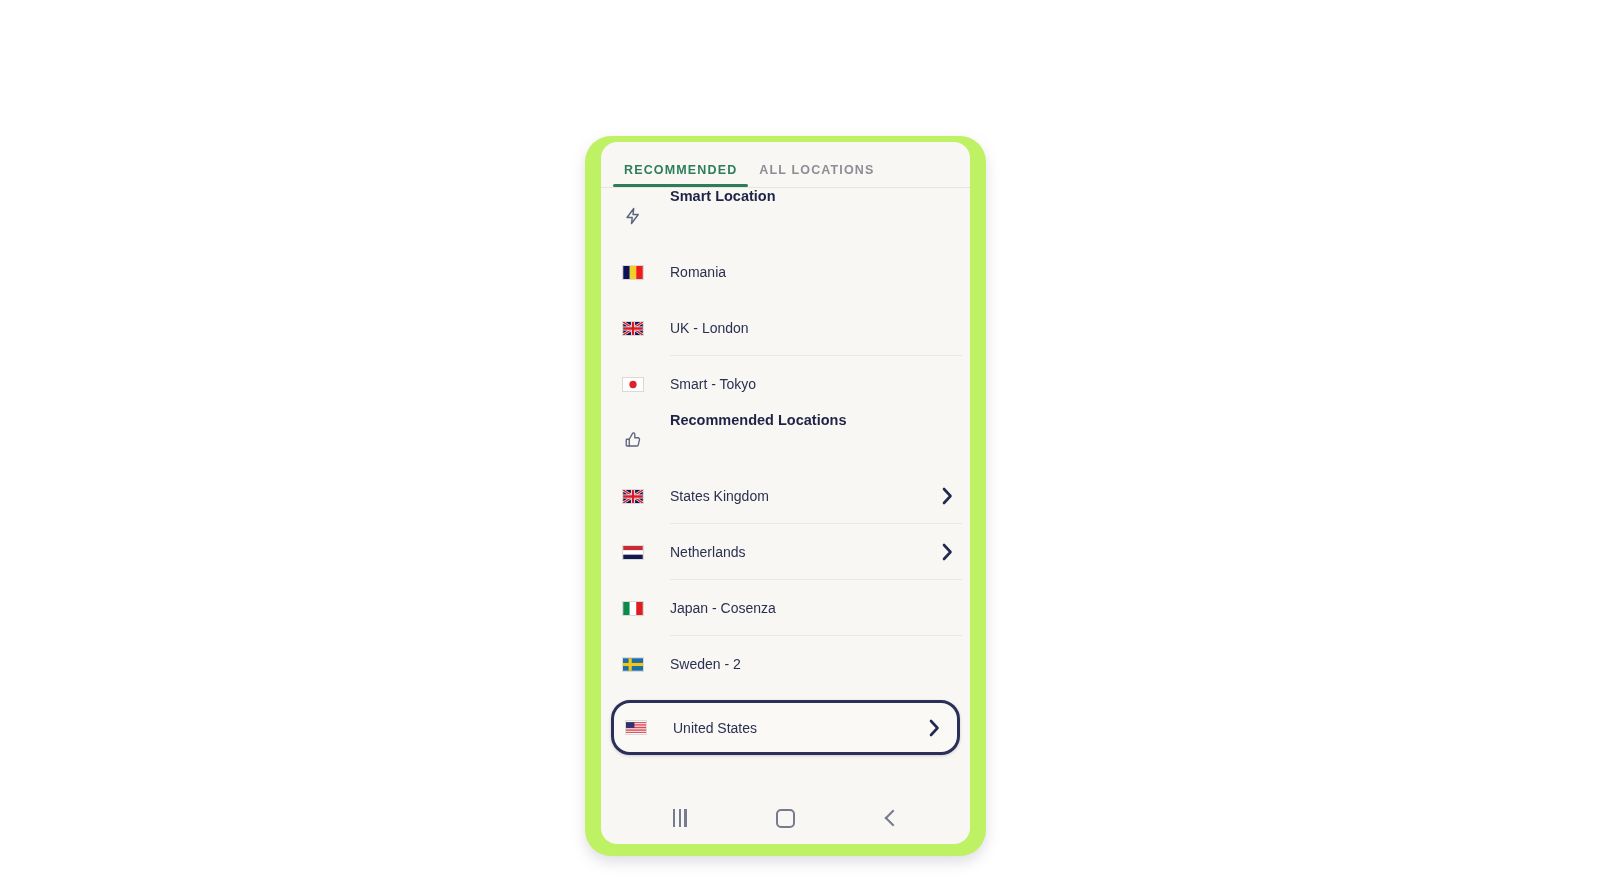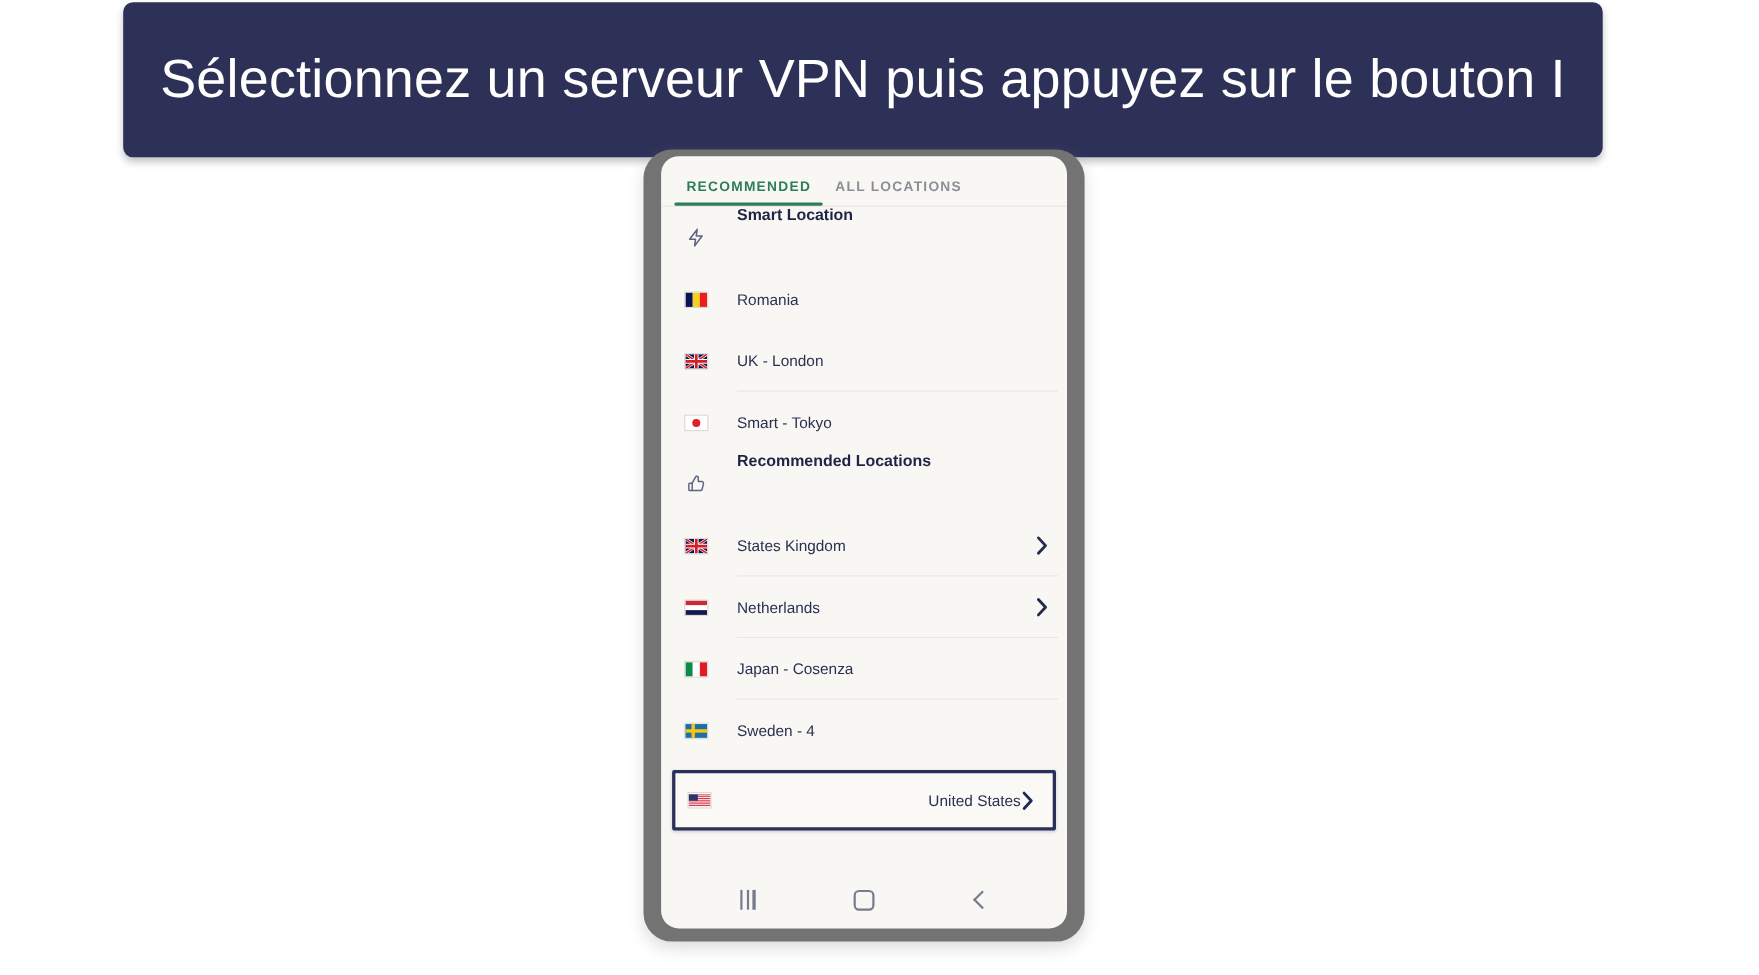--- a/index.html
+++ b/index.html
@@ -36,21 +36,21 @@
     letter-spacing: 0.2px;
   }
 
   
   .phone {
     position: absolute;
     left: 585px;
     top: 136px;
     width: 401px;
     height: 720px;
-    background: #737373;
+    background: #bef264;
     border-radius: 26px;
     box-shadow: 0 6px 14px rgba(150,150,165,0.30);
   }
   .phone-screen {
     position: absolute;
     left: 16px;
     top: 6px;
     width: 369px;
     height: 702px;
     background: #f8f7f3;
@@ -143,27 +143,26 @@
     position: absolute;
     left: 69px;
     right: 8px;
     bottom: 0;
     height: 1px;
     background: #e9e7e0;
   }
 
   .row.selected {
     border: 3px solid #2b3058;
-    border-radius: 2px;
+    border-radius: 19px;
     margin: 0 10px;
     padding-left: 8px;
     height: 55px;
     background: #faf9f6;
     box-shadow: 0 1px 3px rgba(80,80,110,0.25);
-    text-align: right;
   }
   .row.selected::after { display: none; }
 
   .spacer-8 { height: 8px; }
 
   
   .flag {
     width: 22px;
     height: 15px;
     display: block;
@@ -207,23 +206,20 @@
     border-bottom: 2.2px solid #767b90;
     transform: rotate(45deg);
     margin-left: 4px;
   }
 </style>
 </head>
 <body>
 
 <div id="stage">
 
-  <div class="banner">
-    <div class="banner-text">Sélectionnez un serveur VPN puis appuyez sur le bouton I</div>
-  </div>
 
   <div class="phone">
     <div class="phone-screen">
 
       <div class="tabs">
         <div class="tab active">
           <span>RECOMMENDED</span>
         </div>
         <div class="tab">
           <span>ALL LOCATIONS</span>
@@ -332,21 +328,21 @@
         </div>
 
         <div class="row">
           <span class="flagwrap">
             <svg class="flag" viewBox="0 0 32 20">
                 <rect width="32" height="20" fill="#1b6ea8"></rect>
                 <rect x="9" y="0" width="5" height="20" fill="#f3c514"></rect>
                 <rect x="0" y="7.5" width="32" height="5" fill="#f3c514"></rect>
               </svg>
           </span>
-          <span class="label">Sweden - 4</span>
+          <span class="label">Sweden - 2</span>
         </div>
 
         <div class="spacer-8"></div>
 
         <div class="row selected">
           <span class="flagwrap">
             <svg class="flag" viewBox="0 0 38 20">
               <rect width="38" height="20" fill="#ffffff"></rect>
               <g fill="#cf2334">
                 <rect y="0" width="38" height="1.54"></rect>

